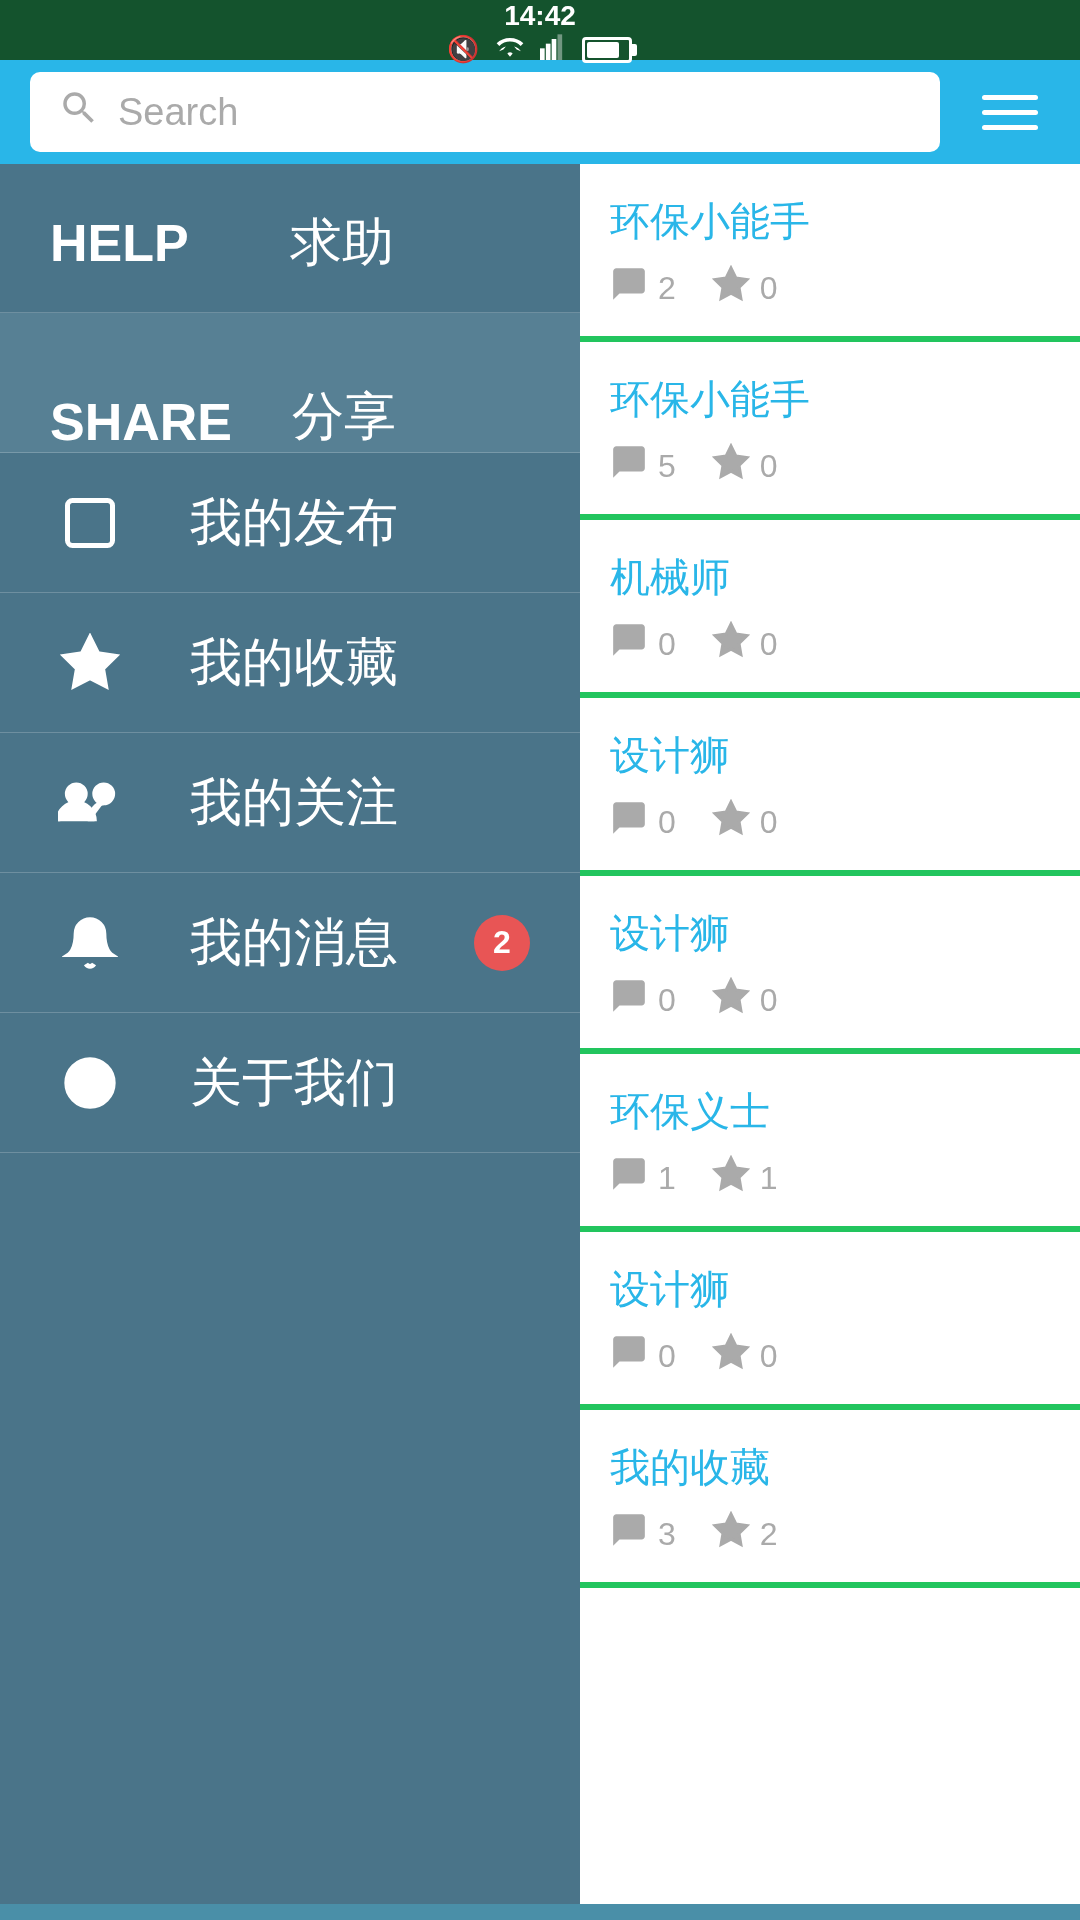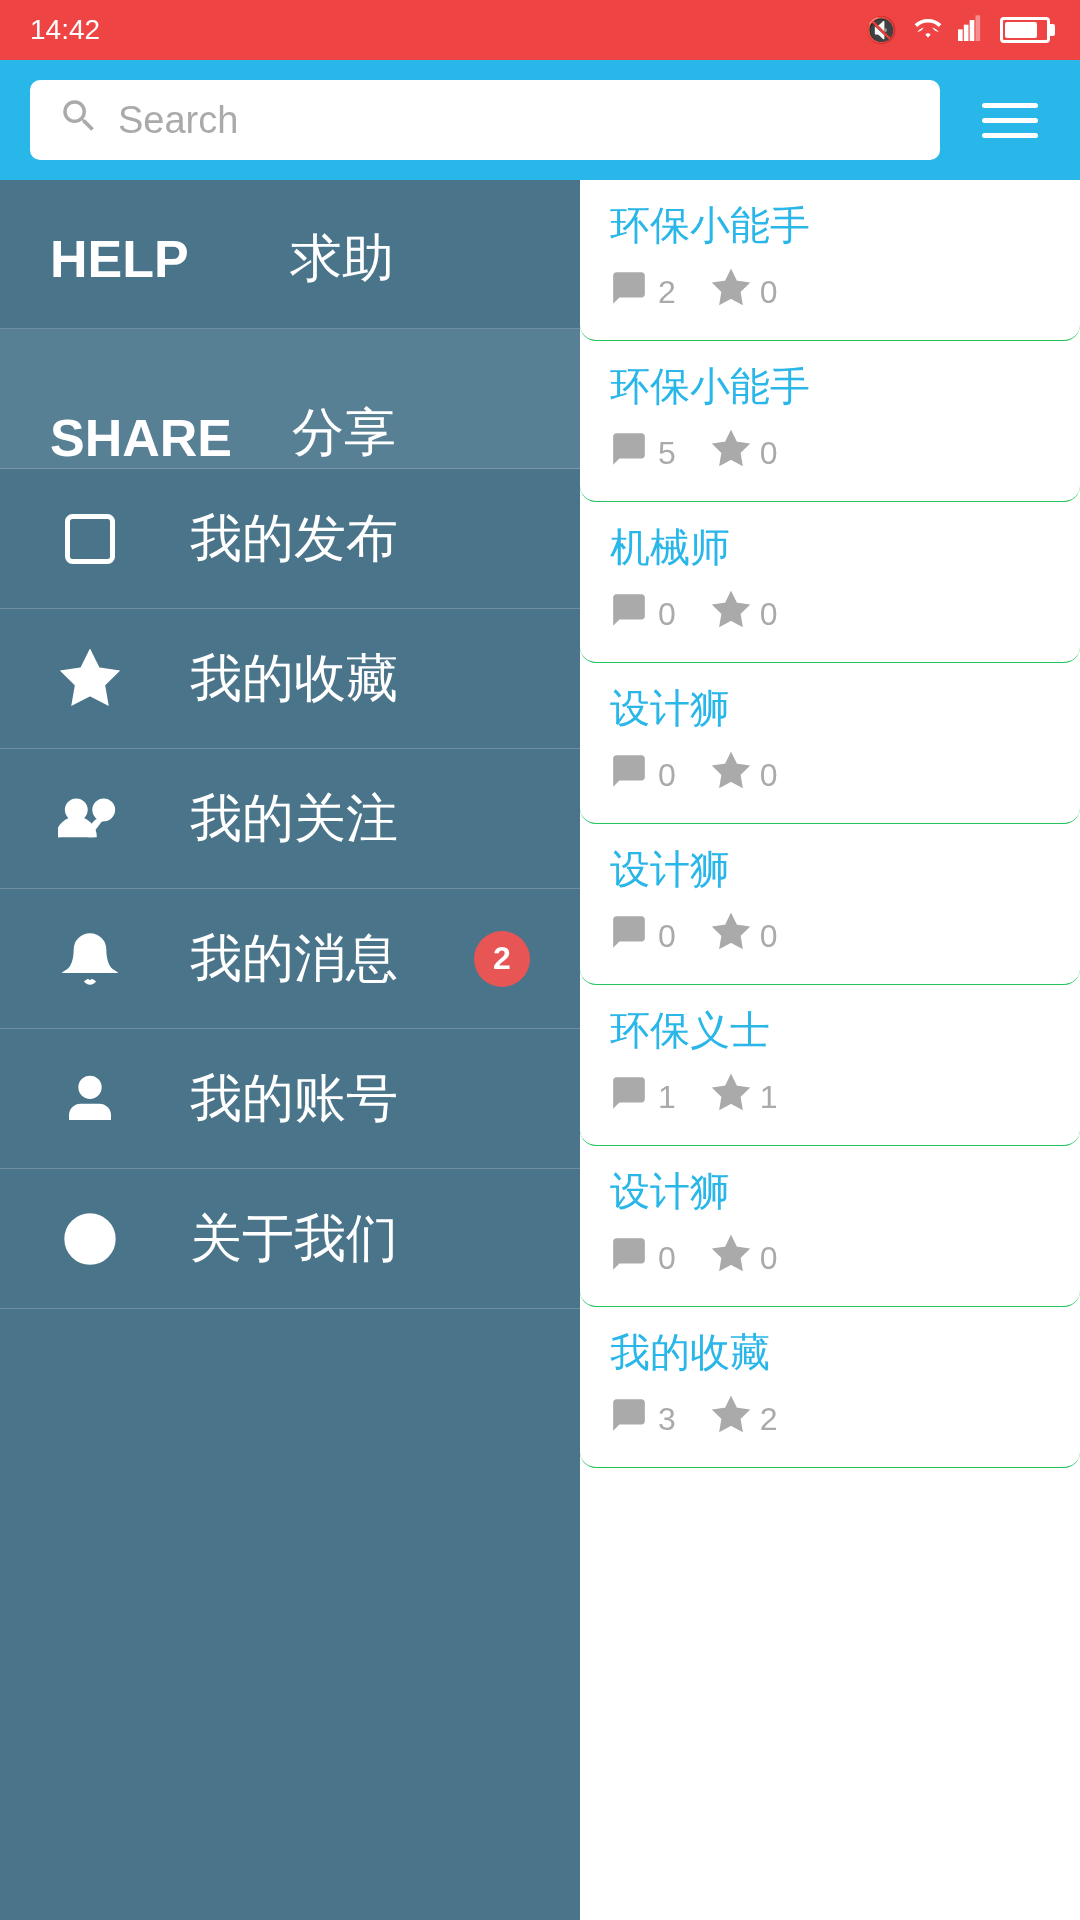--- a/index.html
+++ b/index.html
@@ -10,30 +10,31 @@
       height: 1920px;
       font-family: 'Arial', sans-serif;
       overflow: hidden;
       background: #4a8fa8;
     }
 
     
     .status-bar {
       width: 100%;
       height: 60px;
-      background: #ef4444;
+      background: #14532d;
       display: flex;
       align-items: center;
       justify-content: space-between;
       padding: 0 30px;
       color: white;
       font-size: 28px;
-      font-weight: normal;
+      font-weight: bold;
       position: relative;
       z-index: 100;
+      flex-direction: column;
     }
 
     .status-right {
       display: flex;
       align-items: center;
       gap: 14px;
     }
 
     .status-icon {
       font-size: 26px;
@@ -65,21 +66,21 @@
     .battery-fill {
       height: 100%;
       width: 80%;
       background: white;
       border-radius: 2px;
     }
 
     
     .header {
       width: 100%;
-      height: 120px;
+      height: 104px;
       background: #29b6e8;
       display: flex;
       align-items: center;
       padding: 0 30px;
       gap: 30px;
       z-index: 99;
       position: relative;
     }
 
     .search-box {
@@ -216,24 +217,23 @@
 
     
     .feed-panel {
       flex: 1;
       height: 100%;
       background: white;
       overflow-y: auto;
     }
 
     .feed-item {
-      padding: 18px 30px 24px 30px;
-      border-bottom: 1px solid #22c55e;
+      padding: 30px 30px 24px 30px;
+      border-bottom: 6px solid #22c55e;
       cursor: pointer;
-      border-radius: 16px;
     }
 
     .feed-item-title {
       font-size: 40px;
       color: #29b6e8;
       font-weight: 500;
       margin-bottom: 16px;
     }
 
     .feed-item-meta {
@@ -355,29 +355,20 @@
       <span class="menu-item-icon">
         <svg width="56" height="60" viewBox="0 0 24 24" fill="none" stroke="white" stroke-width="2">
           <path d="M18 8A6 6 0 0 0 6 8c0 7-3 9-3 9h18s-3-2-3-9"></path>
           <path d="M13.73 21a2 2 0 0 1-3.46 0"></path>
         </svg>
       </span>
       <span class="menu-item-label">我的消息</span>
       <div class="badge">2</div>
     </div>
 
-    <div class="menu-item">
-      <span class="menu-item-icon">
-        <svg width="56" height="60" viewBox="0 0 24 24" fill="none" stroke="white" stroke-width="2">
-          <path d="M20 21v-2a4 4 0 0 0-4-4H8a4 4 0 0 0-4 4v2"></path>
-          <circle cx="12" cy="7" r="4"></circle>
-        </svg>
-      </span>
-      <span class="menu-item-label">我的账号</span>
-    </div>
 
     <div class="menu-item">
       <span class="menu-item-icon">
         <svg width="56" height="60" viewBox="0 0 24 24" fill="none" stroke="white" stroke-width="2">
           <circle cx="12" cy="12" r="10"></circle>
           <line x1="12" y1="8" x2="12" y2="8" stroke-width="3" stroke-linecap="round"></line>
           <line x1="12" y1="12" x2="12" y2="16"></line>
         </svg>
       </span>
       <span class="menu-item-label">关于我们</span>

